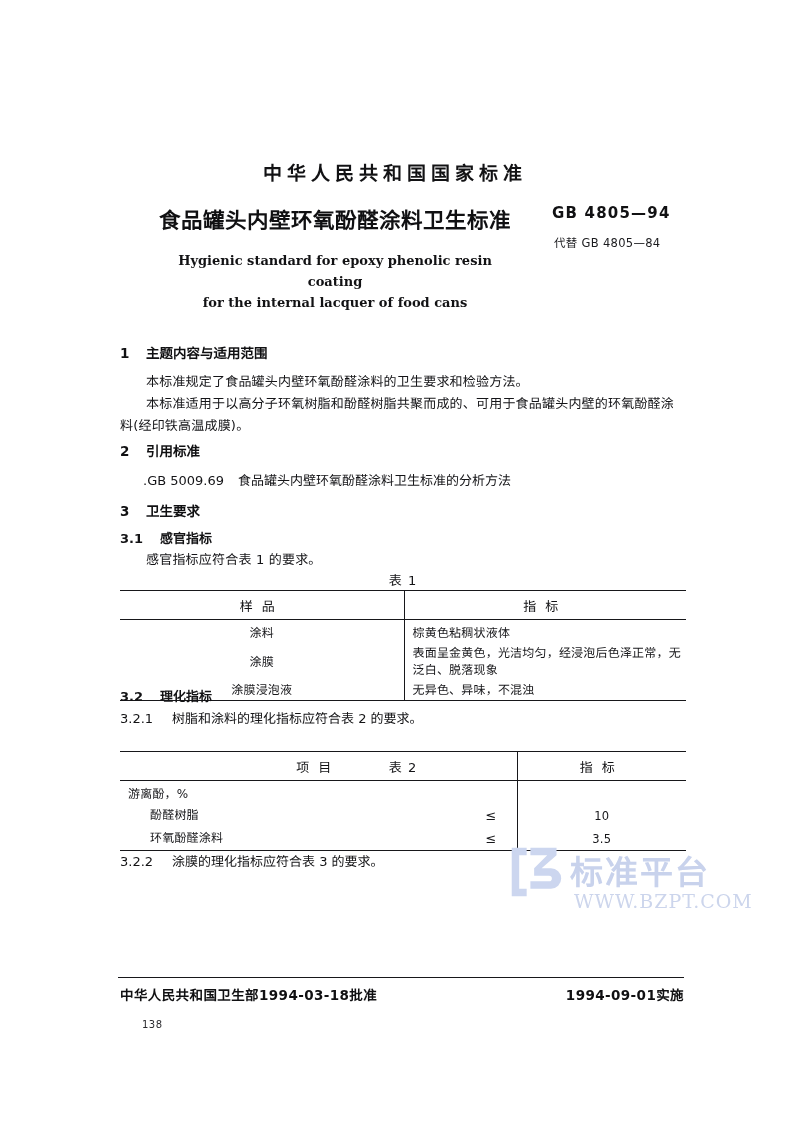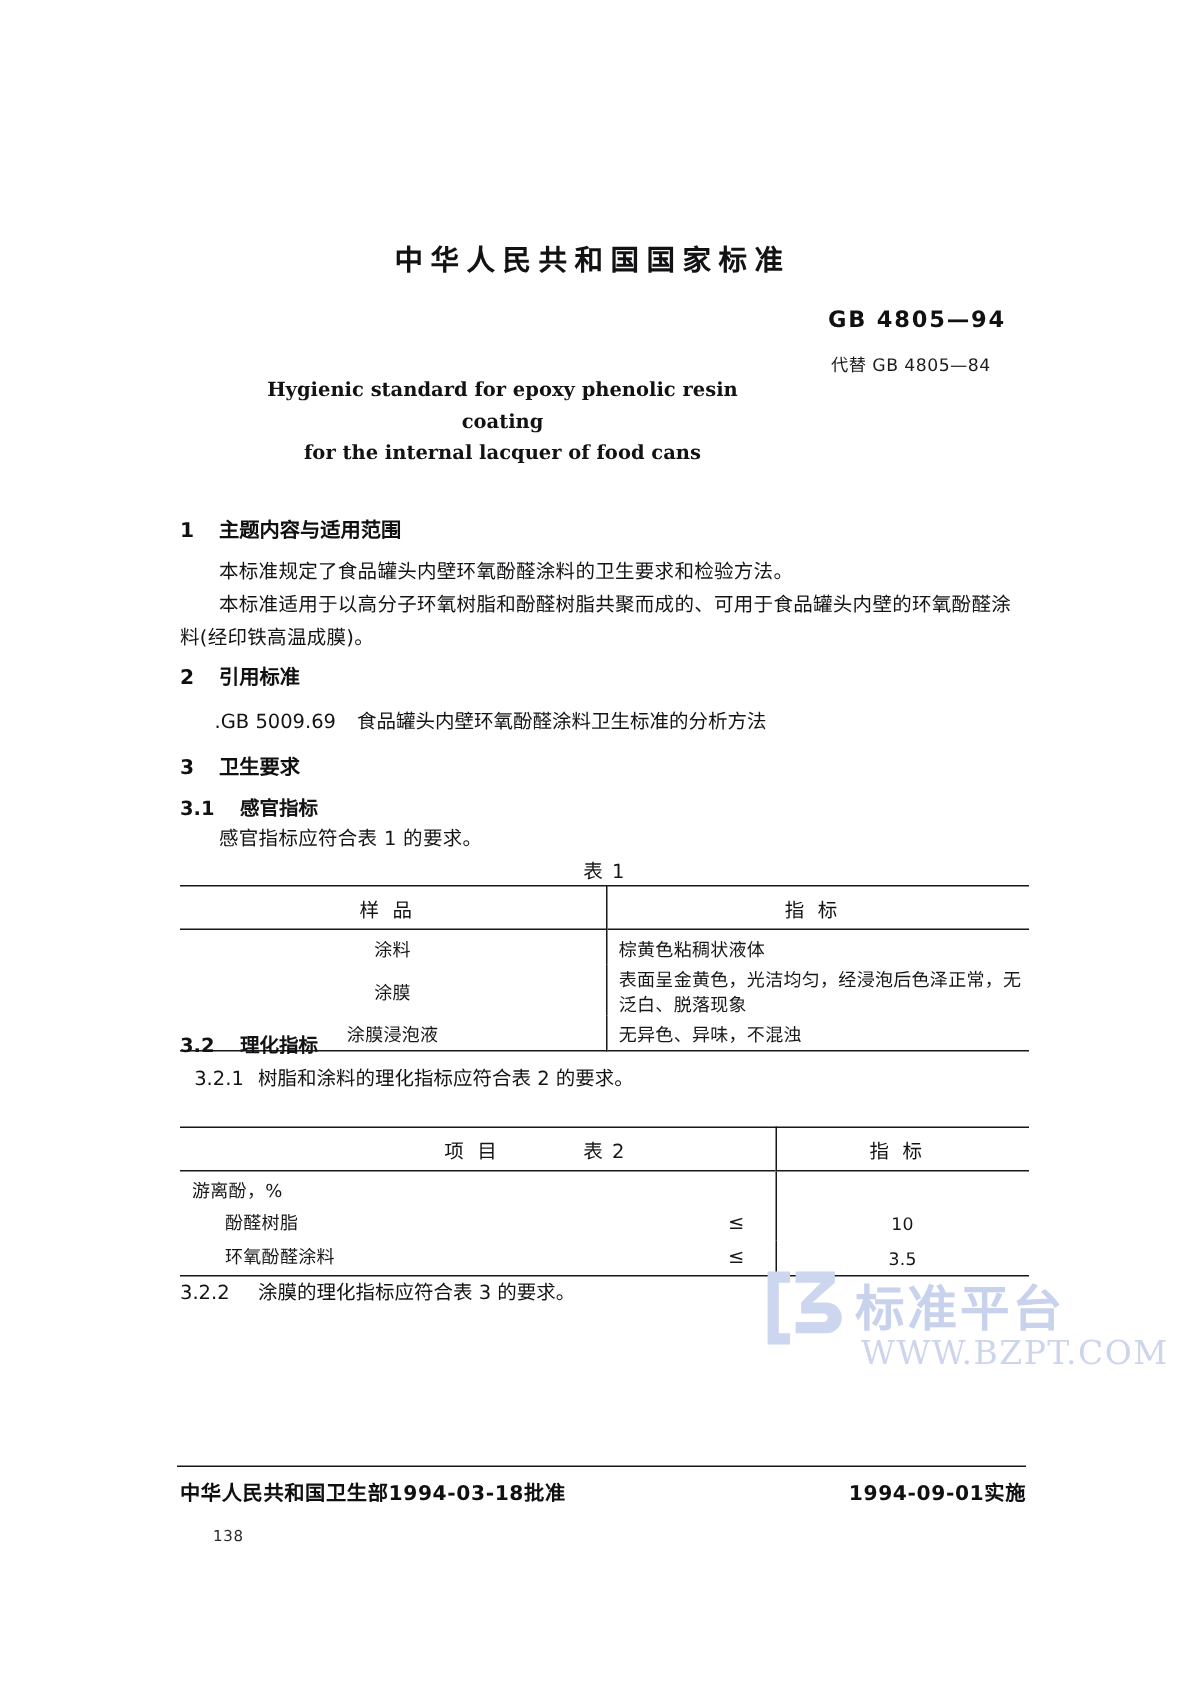--- a/index.html
+++ b/index.html
@@ -190,21 +190,21 @@
     font-size: 33px;
     font-weight: bold;
     color: #c8d2ec;
     letter-spacing: 2px;
     white-space: nowrap;
   }
   .wm-url {
     position: absolute;
     left: 66px; top: 50px;
     font-family: "DejaVu Serif", "Liberation Serif", serif;
-    font-size: 22px;
+    font-size: 19px;
     color: #ccd5ec;
     letter-spacing: 1px;
     white-space: nowrap;
   }
 
   
   .footer-rule {
     position: absolute;
     left: 118px;
     top: 977px;
@@ -241,20 +241,21 @@
   }
 </style>
 </head>
 <body>
 
 <div class="page">
   <div class="sheet">
 
     <div class="nat-std">中华人民共和国国家标准</div>
 
+    <div class="title-zh">食品罐头内壁环氧酚醛涂料卫生标准</div>
 
     <div class="std-code">GB  4805—94</div>
 
     <div class="std-replace">代替 GB 4805—84</div>
 
     <div class="title-en">
       <span>Hygienic standard for epoxy phenolic resin coating</span>
       <span>for the internal lacquer of food cans</span>
     </div>
 
@@ -310,21 +311,21 @@
           <td class="cell c-center vline rule-bottom">涂膜浸泡液</td>
           <td class="cell c-left pad-l rule-bottom">无异色、异味，不混浊</td>
         </tr>
       </tbody>
     </table>
 
     <div class="sec-sub" style="left:120px; top:686px;">
       <span class="num">3.2</span><span>理化指标</span>
     </div>
 
-    <div class="sec-sub wide" style="left:120px; top:708px; font-weight:normal;text-align:center;">
+    <div class="sec-sub wide" style="left:120px; top:708px; font-weight:normal;">
       <span class="num">3.2.1</span><span>树脂和涂料的理化指标应符合表 2 的要求。</span>
     </div>
 
     <div class="tbl-cap" style="left:120px; top:757px; width:566px;">表 2</div>
 
     <table class="tbl" style="left:120px; top:751px; width:566px;">
       <colgroup>
         <col style="width:397px;">
         <col style="width:169px;">
       </colgroup>

